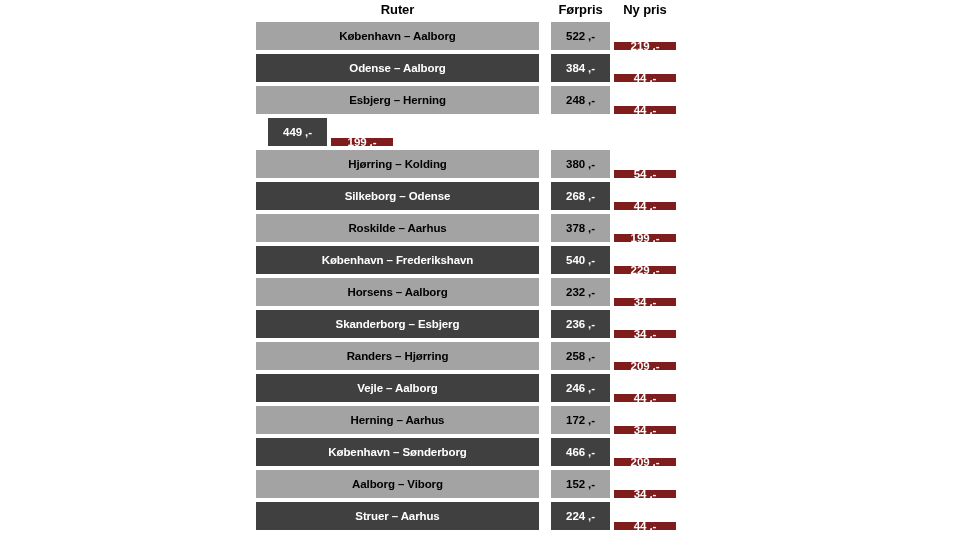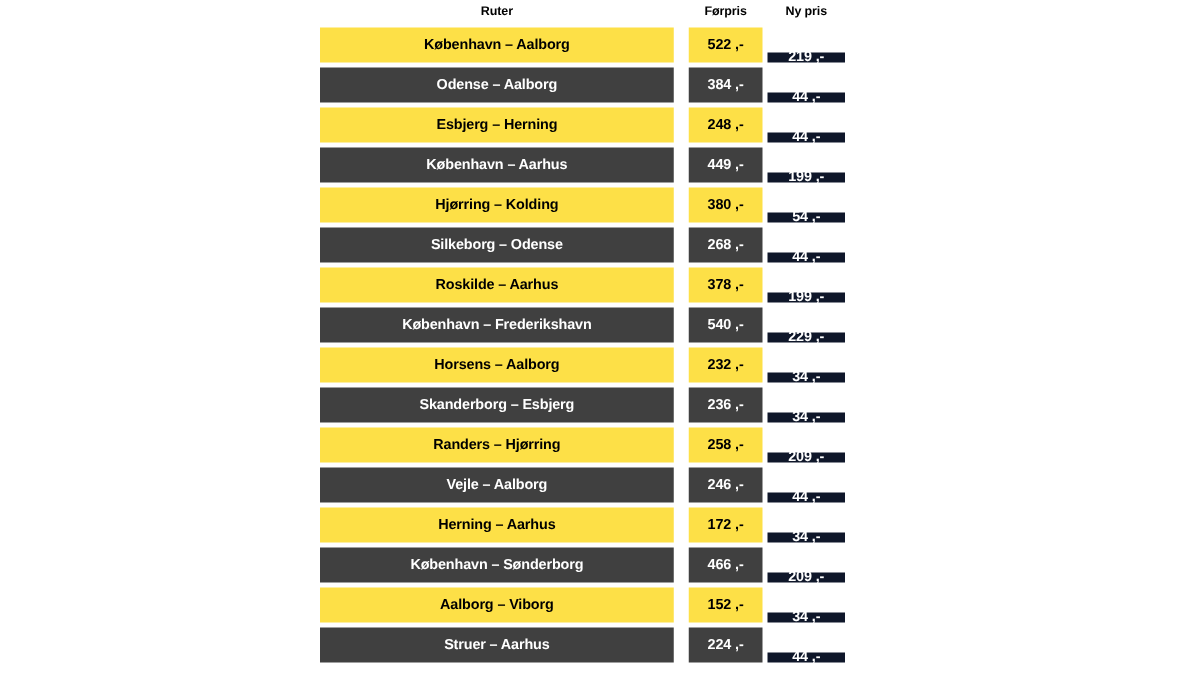--- a/index.html
+++ b/index.html
@@ -22,21 +22,21 @@
   }
 
   
   .header-row {
     display: flex;
     align-items: center;
     height: 18px;
     margin-bottom: 4px;
   }
   .header-cell {
-    font-size: 10px;
+    font-size: 13px;
     font-weight: bold;
     color: #000000;
     text-align: center;
     letter-spacing: -0.1px;
   }
   .h-route  { width: 283px; }
   .h-spacer { width: 12px; }
   .h-old    { width: 59px; }
   .h-gap    { width: 4px; }
   .h-new    { width: 62px; }
@@ -59,32 +59,32 @@
   }
   .cell-route  { width: 283px; }
   .cell-spacer { width: 12px; }
   .cell-old    { width: 59px; }
   .cell-gap    { width: 4px; }
   .cell-new    { width: 62px; }
 
   
   .row.grey .cell-route,
   .row.grey .cell-old {
-    background: #fde047;
+    background: #a3a3a3;
     color: #000000;
   }
   
   .row.green .cell-route,
   .row.green .cell-old {
     background: #404040;
     color: #ffffff;
   }
   
   .cell-new {
-    background: #0f172a;
+    background: #7f1d1d;
     color: #ffffff;
     margin-top: 20px;
   }
 </style>
 </head>
 <body>
 
 <div id="table-wrap">
 
   <div class="header-row">
@@ -111,21 +111,20 @@
         <div class="cell cell-new">44 ,-</div>
       </div>
       <div class="row grey">
         <div class="cell cell-route">Esbjerg – Herning</div>
         <div class="cell-spacer"></div>
         <div class="cell cell-old">248 ,-</div>
         <div class="cell-gap"></div>
         <div class="cell cell-new">44 ,-</div>
       </div>
       <div class="row green">
-        <div class="cell cell-route">København – Aarhus</div>
         <div class="cell-spacer"></div>
         <div class="cell cell-old">449 ,-</div>
         <div class="cell-gap"></div>
         <div class="cell cell-new">199 ,-</div>
       </div>
       <div class="row grey">
         <div class="cell cell-route">Hjørring – Kolding</div>
         <div class="cell-spacer"></div>
         <div class="cell cell-old">380 ,-</div>
         <div class="cell-gap"></div>

